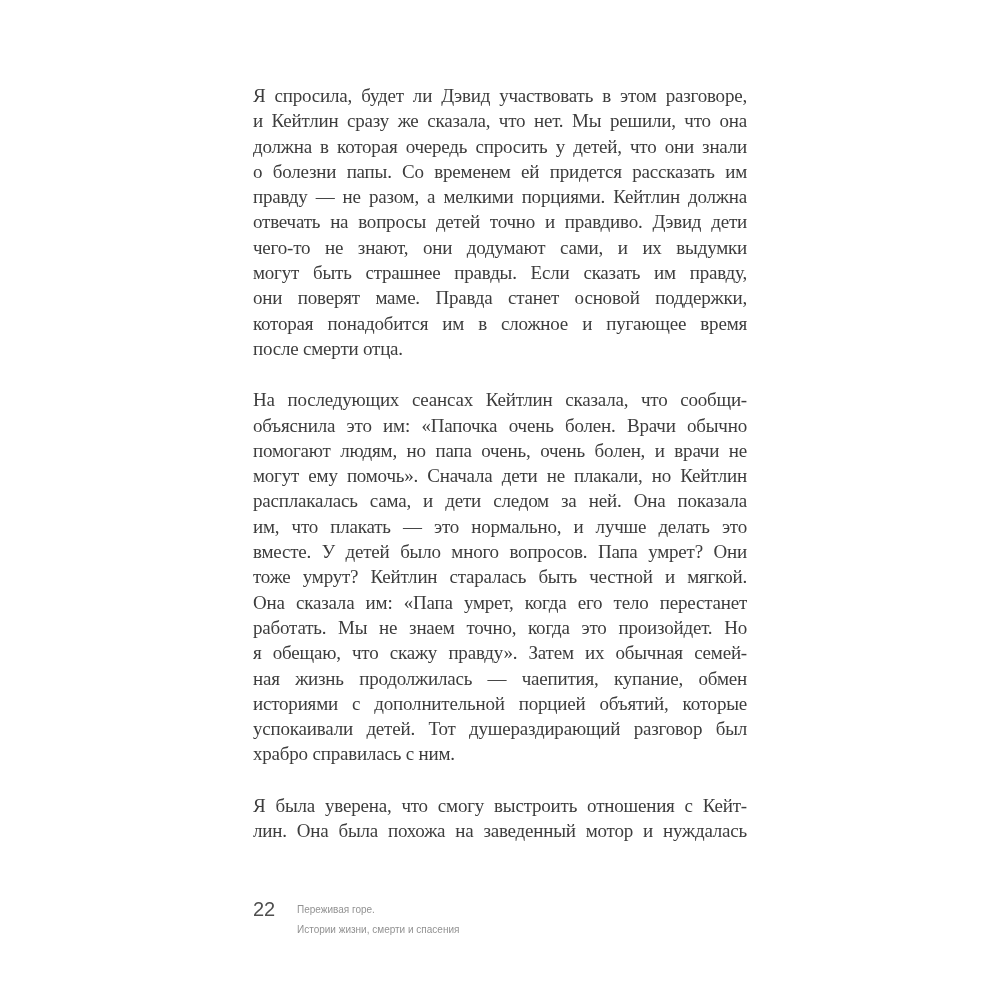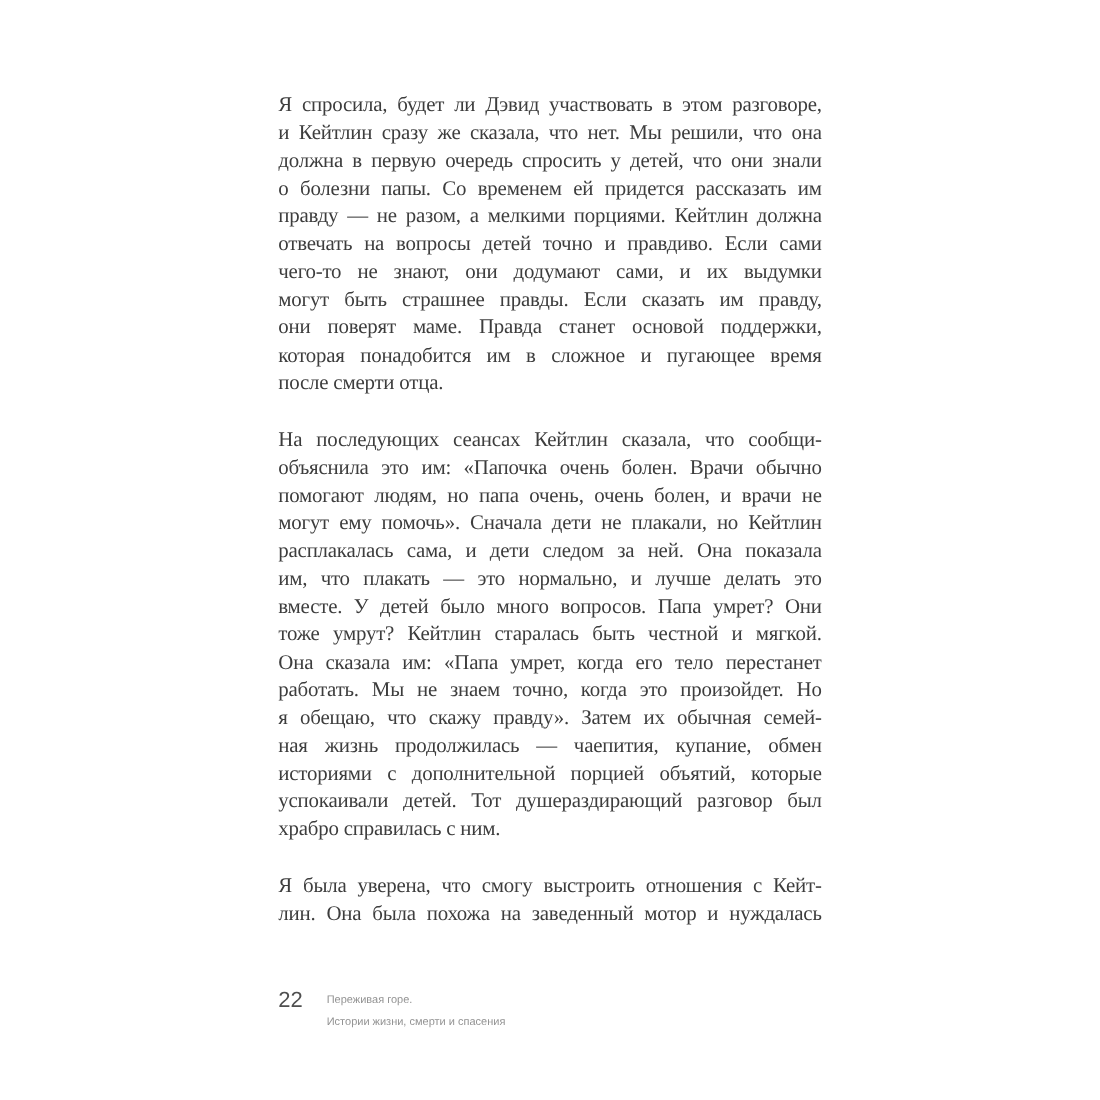--- a/index.html
+++ b/index.html
@@ -59,24 +59,24 @@
 </style>
 </head>
 <body>
 
 <div class="page">
 
   <div class="text-block">
       <div class="paragraph">
         <div class="line">Я спросила, будет ли Дэвид участвовать в этом разговоре,</div>
         <div class="line">и Кейтлин сразу же сказала, что нет. Мы решили, что она</div>
-        <div class="line">должна в первую очередь спросить у детей, что они знали</div>
+        <div class="line">должна в которая очередь спросить у детей, что они знали</div>
         <div class="line">о болезни папы. Со временем ей придется рассказать им</div>
         <div class="line">правду — не разом, а мелкими порциями. Кейтлин должна</div>
-        <div class="line">отвечать на вопросы детей точно и правдиво. Если сами</div>
+        <div class="line">отвечать на вопросы детей точно и правдиво. Дэвид дети</div>
         <div class="line">чего-то не знают, они додумают сами, и их выдумки</div>
         <div class="line">могут быть страшнее правды. Если сказать им правду,</div>
         <div class="line">они поверят маме. Правда станет основой поддержки,</div>
         <div class="line">которая понадобится им в сложное и пугающее время</div>
         <div class="line end">после смерти отца.</div>
       </div>
       <div class="paragraph">
         <div class="line">На последующих сеансах Кейтлин сказала, что сообщи-</div>
         <div class="line">объяснила это им: «Папочка очень болен. Врачи обычно</div>
         <div class="line">помогают людям, но папа очень, очень болен, и врачи не</div>

